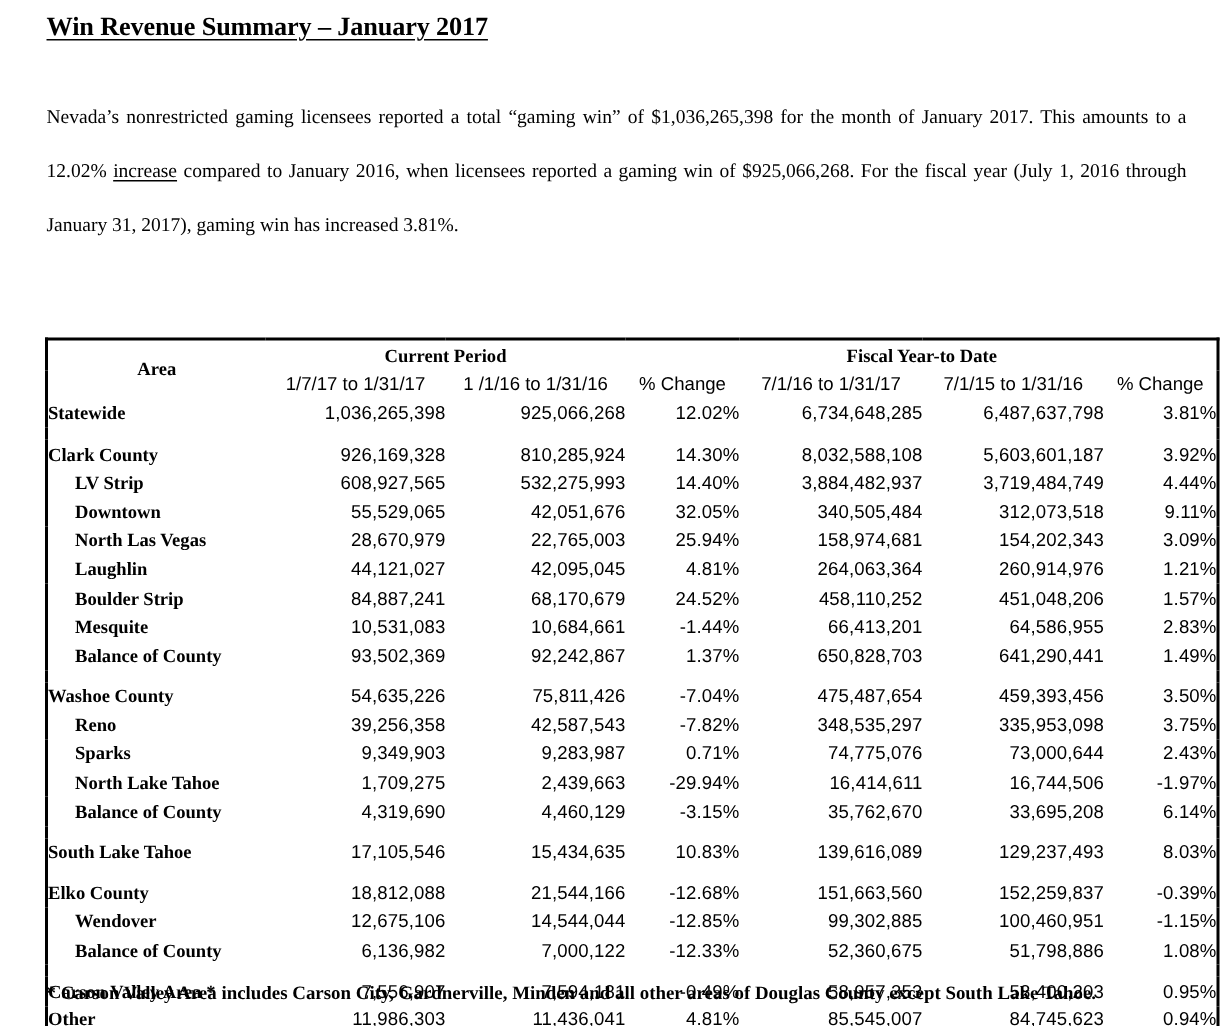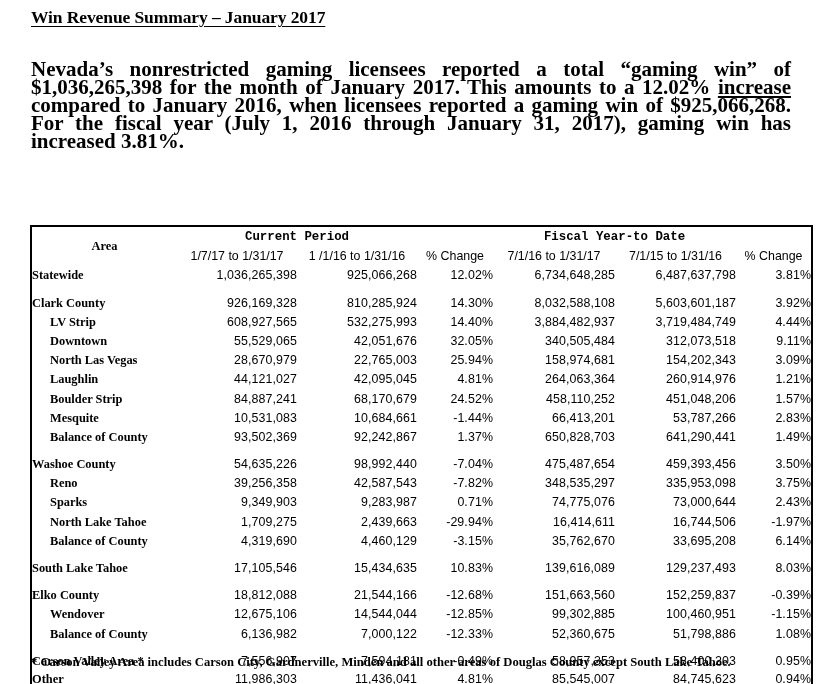--- a/index.html
+++ b/index.html
@@ -35,23 +35,23 @@
     text-underline-offset: 3px;
     white-space: nowrap;
   }
 
   
   .lead {
     position: absolute;
     left: 31px;
     top: 60px;
     width: 760px;
-    font-size: 21px;
-    font-weight: bold;
-    line-height: 18px;
+    font-size: 13px;
+    font-weight: normal;
+    line-height: 36px;
     text-align: justify;
     text-justify: inter-word;
   }
   .lead u { text-decoration: underline; text-underline-offset: 2px; }
 
   
   .table-wrap {
     position: absolute;
     left: 30px;
     top: 225px;
@@ -80,21 +80,21 @@
     vertical-align: middle;
     border: 0;
   }
 
   
   table.win { border-left: 2px solid #000; border-right: 2px solid #000;
               border-top: 2px solid #000; border-bottom: 2px solid #000; }
 
   
   .hdr-group {
-    font-family: Liberation Mono, monospace;
+    font-family: Liberation Serif, serif;
     font-weight: bold;
     font-size: 13.2px;
     text-align: center;
     height: 20px;
     border-bottom: 1.4px solid #000;
   }
   .hdr-blank { border: 0; }
   .hdr-sub {
     font-family: "Liberation Sans", "DejaVu Sans", sans-serif;
     font-weight: normal;
@@ -265,21 +265,21 @@
             <td class="num">458,110,252</td>
             <td class="num vl-right">451,048,206</td>
             <td class="pct">1.57%</td>
           </tr>
           <tr class="datarow">
             <td class="area ind">Mesquite</td>
             <td class="num vl-left">10,531,083</td>
             <td class="num vl-right">10,684,661</td>
             <td class="pct vl-right">-1.44%</td>
             <td class="num">66,413,201</td>
-            <td class="num vl-right">53,787,266</td>
+            <td class="num vl-right">64,586,955</td>
             <td class="pct">2.83%</td>
           </tr>
           <tr class="datarow">
             <td class="area ind">Balance of County</td>
             <td class="num vl-left">93,502,369</td>
             <td class="num vl-right">92,242,867</td>
             <td class="pct vl-right">1.37%</td>
             <td class="num">650,828,703</td>
             <td class="num vl-right">641,290,441</td>
             <td class="pct">1.49%</td>
@@ -289,21 +289,21 @@
             <td class="vl-left">&nbsp;</td>
             <td class="vl-right">&nbsp;</td>
             <td class="vl-right">&nbsp;</td>
             <td>&nbsp;</td>
             <td class="vl-right">&nbsp;</td>
             <td>&nbsp;</td>
           </tr>
           <tr class="datarow">
             <td class="area">Washoe County</td>
             <td class="num vl-left">54,635,226</td>
-            <td class="num vl-right">98,992,440</td>
+            <td class="num vl-right">75,811,426</td>
             <td class="pct vl-right">-7.04%</td>
             <td class="num">475,487,654</td>
             <td class="num vl-right">459,393,456</td>
             <td class="pct">3.50%</td>
           </tr>
           <tr class="datarow">
             <td class="area ind">Reno</td>
             <td class="num vl-left">39,256,358</td>
             <td class="num vl-right">42,587,543</td>
             <td class="pct vl-right">-7.82%</td>

